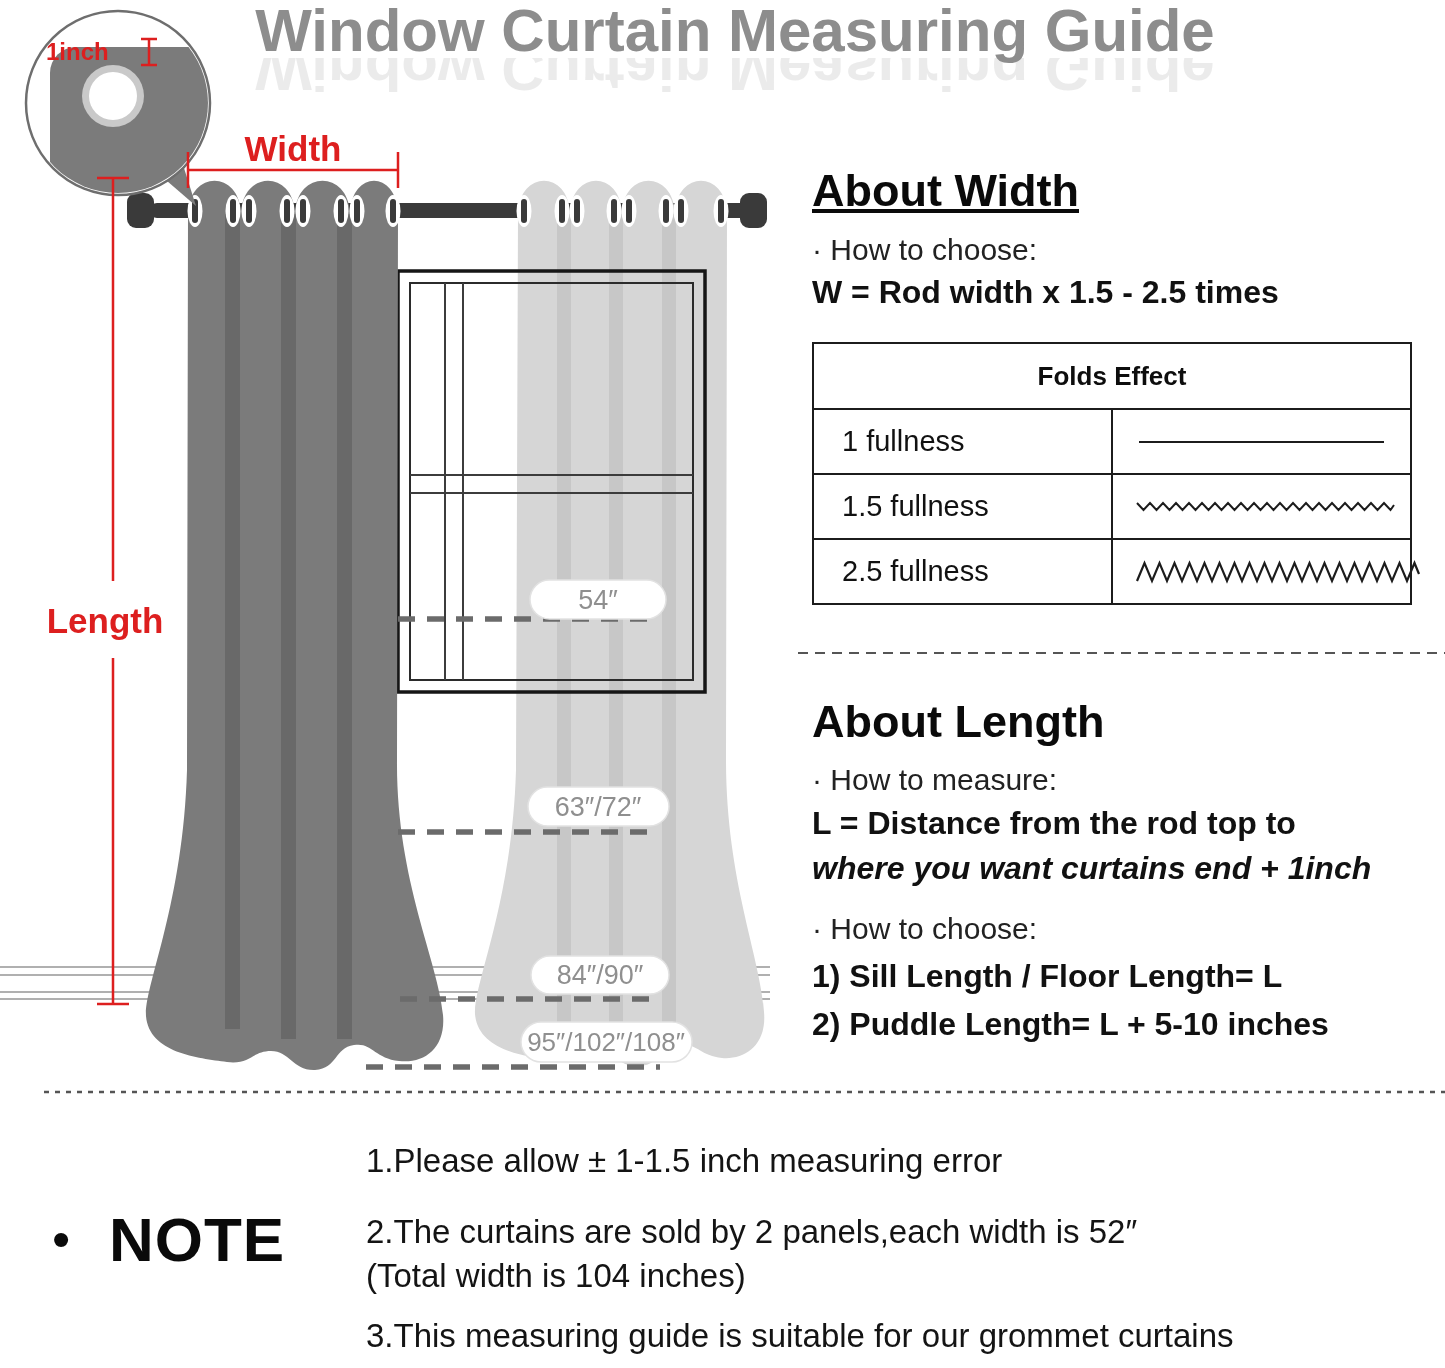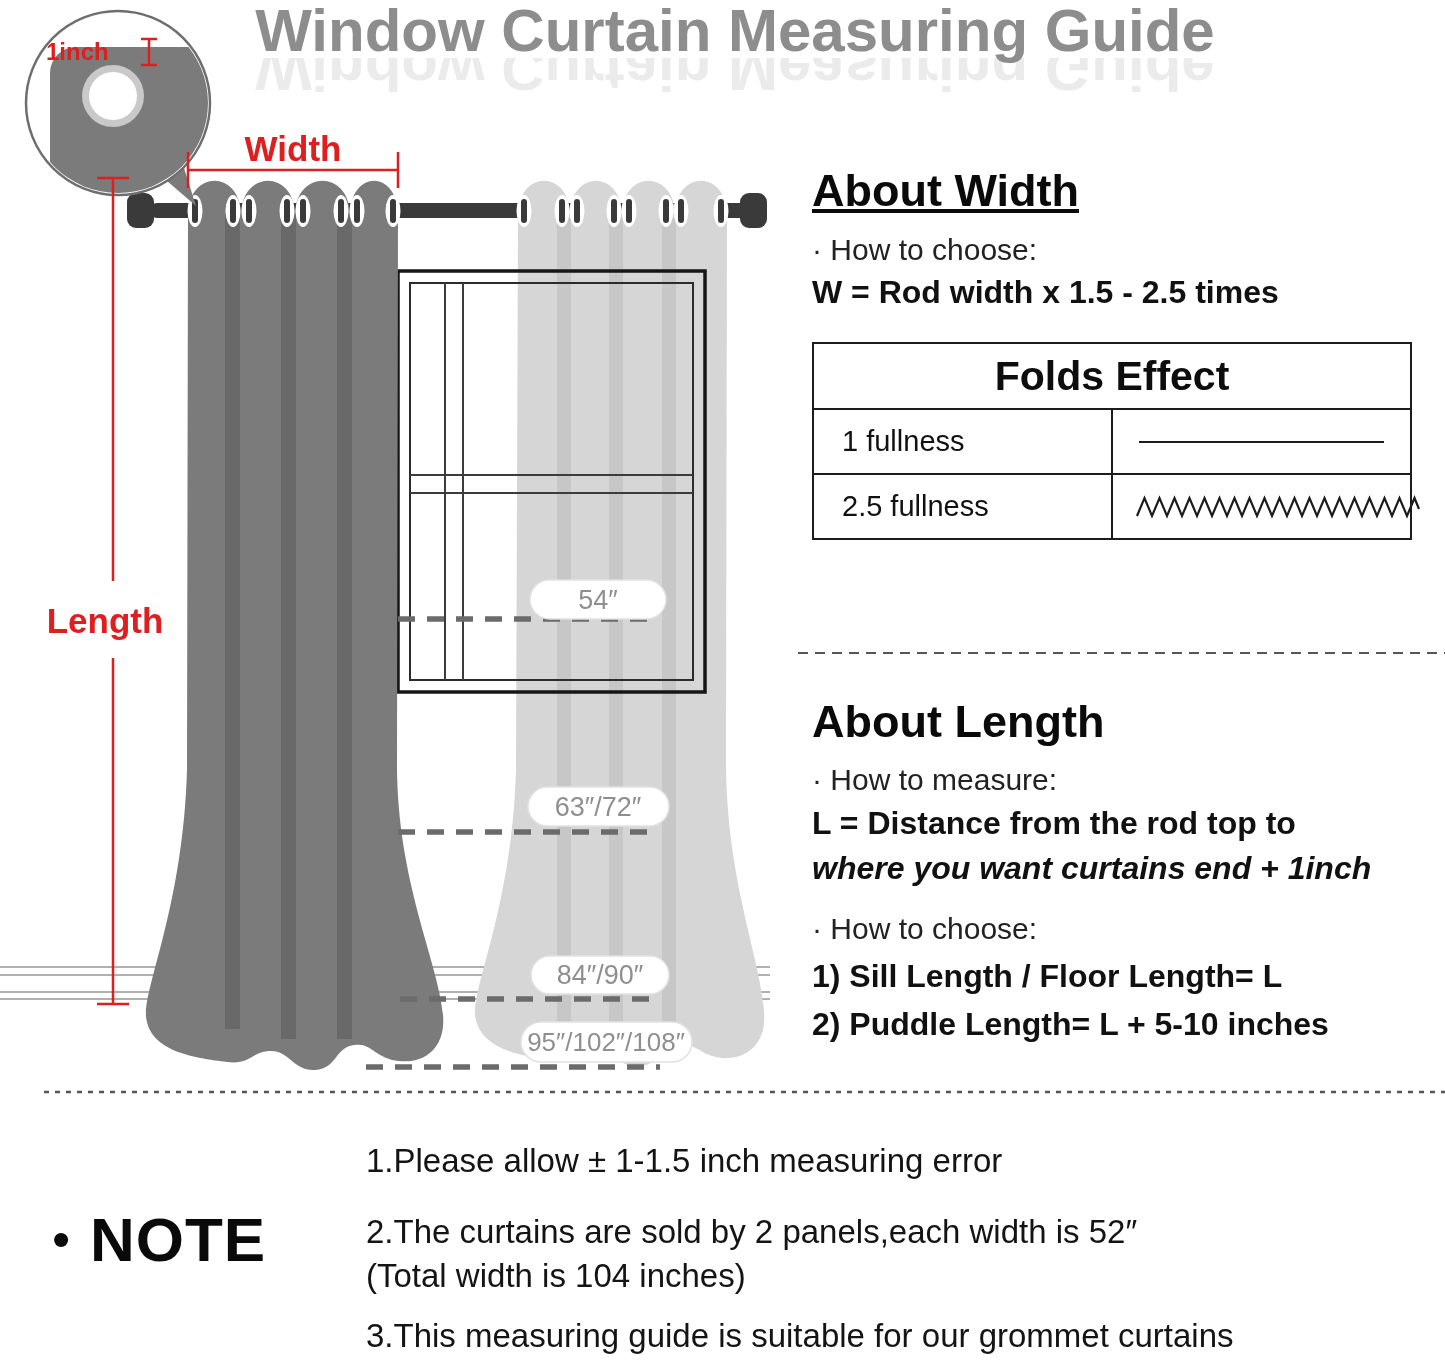--- a/index.html
+++ b/index.html
@@ -25,21 +25,21 @@
   .title-wrap{left:215px;top:0;width:1040px;text-align:center;}
   .title{font-size:60px;font-weight:700;color:var(--title-gray);letter-spacing:0px;line-height:62px;white-space:nowrap;}
   .title-reflect{transform:scaleY(-1);opacity:0.17;height:42px;overflow:hidden;margin-top:-4px;}
   
   .h2{font-size:45px;font-weight:700;color:#0a0a0a;white-space:nowrap;}
   .bullet-line{font-size:30px;color:#222;white-space:nowrap;}
   .formula{font-size:32px;font-weight:600;color:#111;white-space:nowrap;}
   
   table.folds{border-collapse:collapse;left:812px;top:342px;width:600px;table-layout:fixed;}
   table.folds th, table.folds td{border:2.5px solid #1c1c1c;}
-  table.folds th{height:62px;font-size:41px;font-weight:600;text-align:center;color:#0d0d0d;}
+  table.folds th{height:62px;font-size:26px;font-weight:600;text-align:center;color:#0d0d0d;}
   table.folds td{height:61px;}
   td.fold-label{width:272px;padding-left:28px;font-size:29px;color:#111;margin-left:38px;}
   td.fold-visual{padding-left:16px;}
   td.fold-visual svg{display:block;}
   .fold-stroke{stroke:#1c1c1c;fill:none;}
   
   .note-dot{font-size:52px;color:#0a0a0a;line-height:40px;}
   .note-heading{font-size:62px;font-weight:700;color:#0a0a0a;letter-spacing:1px;}
   .note-item{font-size:33px;color:#141414;white-space:nowrap;}
   
@@ -250,36 +250,44 @@
   <tbody>
     <tr>
       <td class="fold-label">1 fullness</td>
       <td class="fold-visual">
         <svg width="300" height="26" viewBox="0 0 300 26">
           <line x1="10" y1="13" x2="255" y2="13" class="fold-stroke" stroke-width="2.2"></line>
         </svg>
       </td>
     </tr>
     <tr>
+      <td class="fold-label">1.5 fullness</td>
+      <td class="fold-visual">
+        <svg width="300" height="26" viewBox="0 0 300 26">
+          <polyline class="fold-stroke" stroke-width="2" points="8,9 14.5,16 21,9 27.5,16 34,9 40.5,16 47,9 53.5,16 60,9 66.5,16 73,9 79.5,16 86,9 92.5,16 99,9 105.5,16 112,9 118.5,16 125,9 131.5,16 138,9 144.5,16 151,9 157.5,16 164,9 170.5,16 177,9 183.5,16 190,9 196.5,16 203,9 209.5,16 216,9 222.5,16 229,9 235.5,16 242,9 248.5,16 255,9 261.5,16 265,11"></polyline>
+        </svg>
+      </td>
+    </tr>
+    <tr>
       <td class="fold-label">2.5 fullness</td>
       <td class="fold-visual">
         <svg width="300" height="26" viewBox="0 0 300 26">
           <polyline class="fold-stroke" stroke-width="2.2" points="8,22 15.5,4 23,22 30.5,4 38,22 45.5,4 53,22 60.5,4 68,22 75.5,4 83,22 90.5,4 98,22 105.5,4 113,22 120.5,4 128,22 135.5,4 143,22 150.5,4 158,22 165.5,4 173,22 180.5,4 188,22 195.5,4 203,22 210.5,4 218,22 225.5,4 233,22 240.5,4 248,22 255.5,4 263,22 270.5,4 278,22 285.5,4 290,15"></polyline>
         </svg>
       </td>
     </tr>
   </tbody>
 </table>
 
 <div class="abs h2" style="left:812px;top:696px;">About Length</div>
 <div class="abs bullet-line" style="left:812px;top:763px;">· How to measure:</div>
 <div class="abs formula" style="left:812px;top:805px;">L = Distance from the rod top to</div>
 <div class="abs formula" style="left:812px;top:850px;font-style:italic;">where you want curtains end + 1inch</div>
 <div class="abs bullet-line" style="left:812px;top:912px;">· How to choose:</div>
 <div class="abs formula" style="left:812px;top:958px;">1)  Sill Length / Floor Length= L</div>
 <div class="abs formula" style="left:812px;top:1006px;">2)  Puddle Length= L + 5-10 inches</div>
 
 <div class="abs note-dot" style="left:52px;top:1219px;">•</div>
-<div class="abs note-heading" style="left:90px;top:1204px;">NOTE</div>
+<div class="abs note-heading" style="left:109px;top:1204px;">NOTE</div>
 <div class="abs note-item" style="left:366px;top:1142px;">1.Please allow ± 1-1.5 inch measuring error</div>
 <div class="abs note-item" style="left:366px;top:1213px;">2.The curtains are sold by 2 panels,each width is 52″</div>
 <div class="abs note-item" style="left:366px;top:1257px;">(Total width is 104 inches)</div>
 <div class="abs note-item" style="left:366px;top:1317px;">3.This measuring guide is suitable for our grommet curtains</div>
 
 </body></html>

